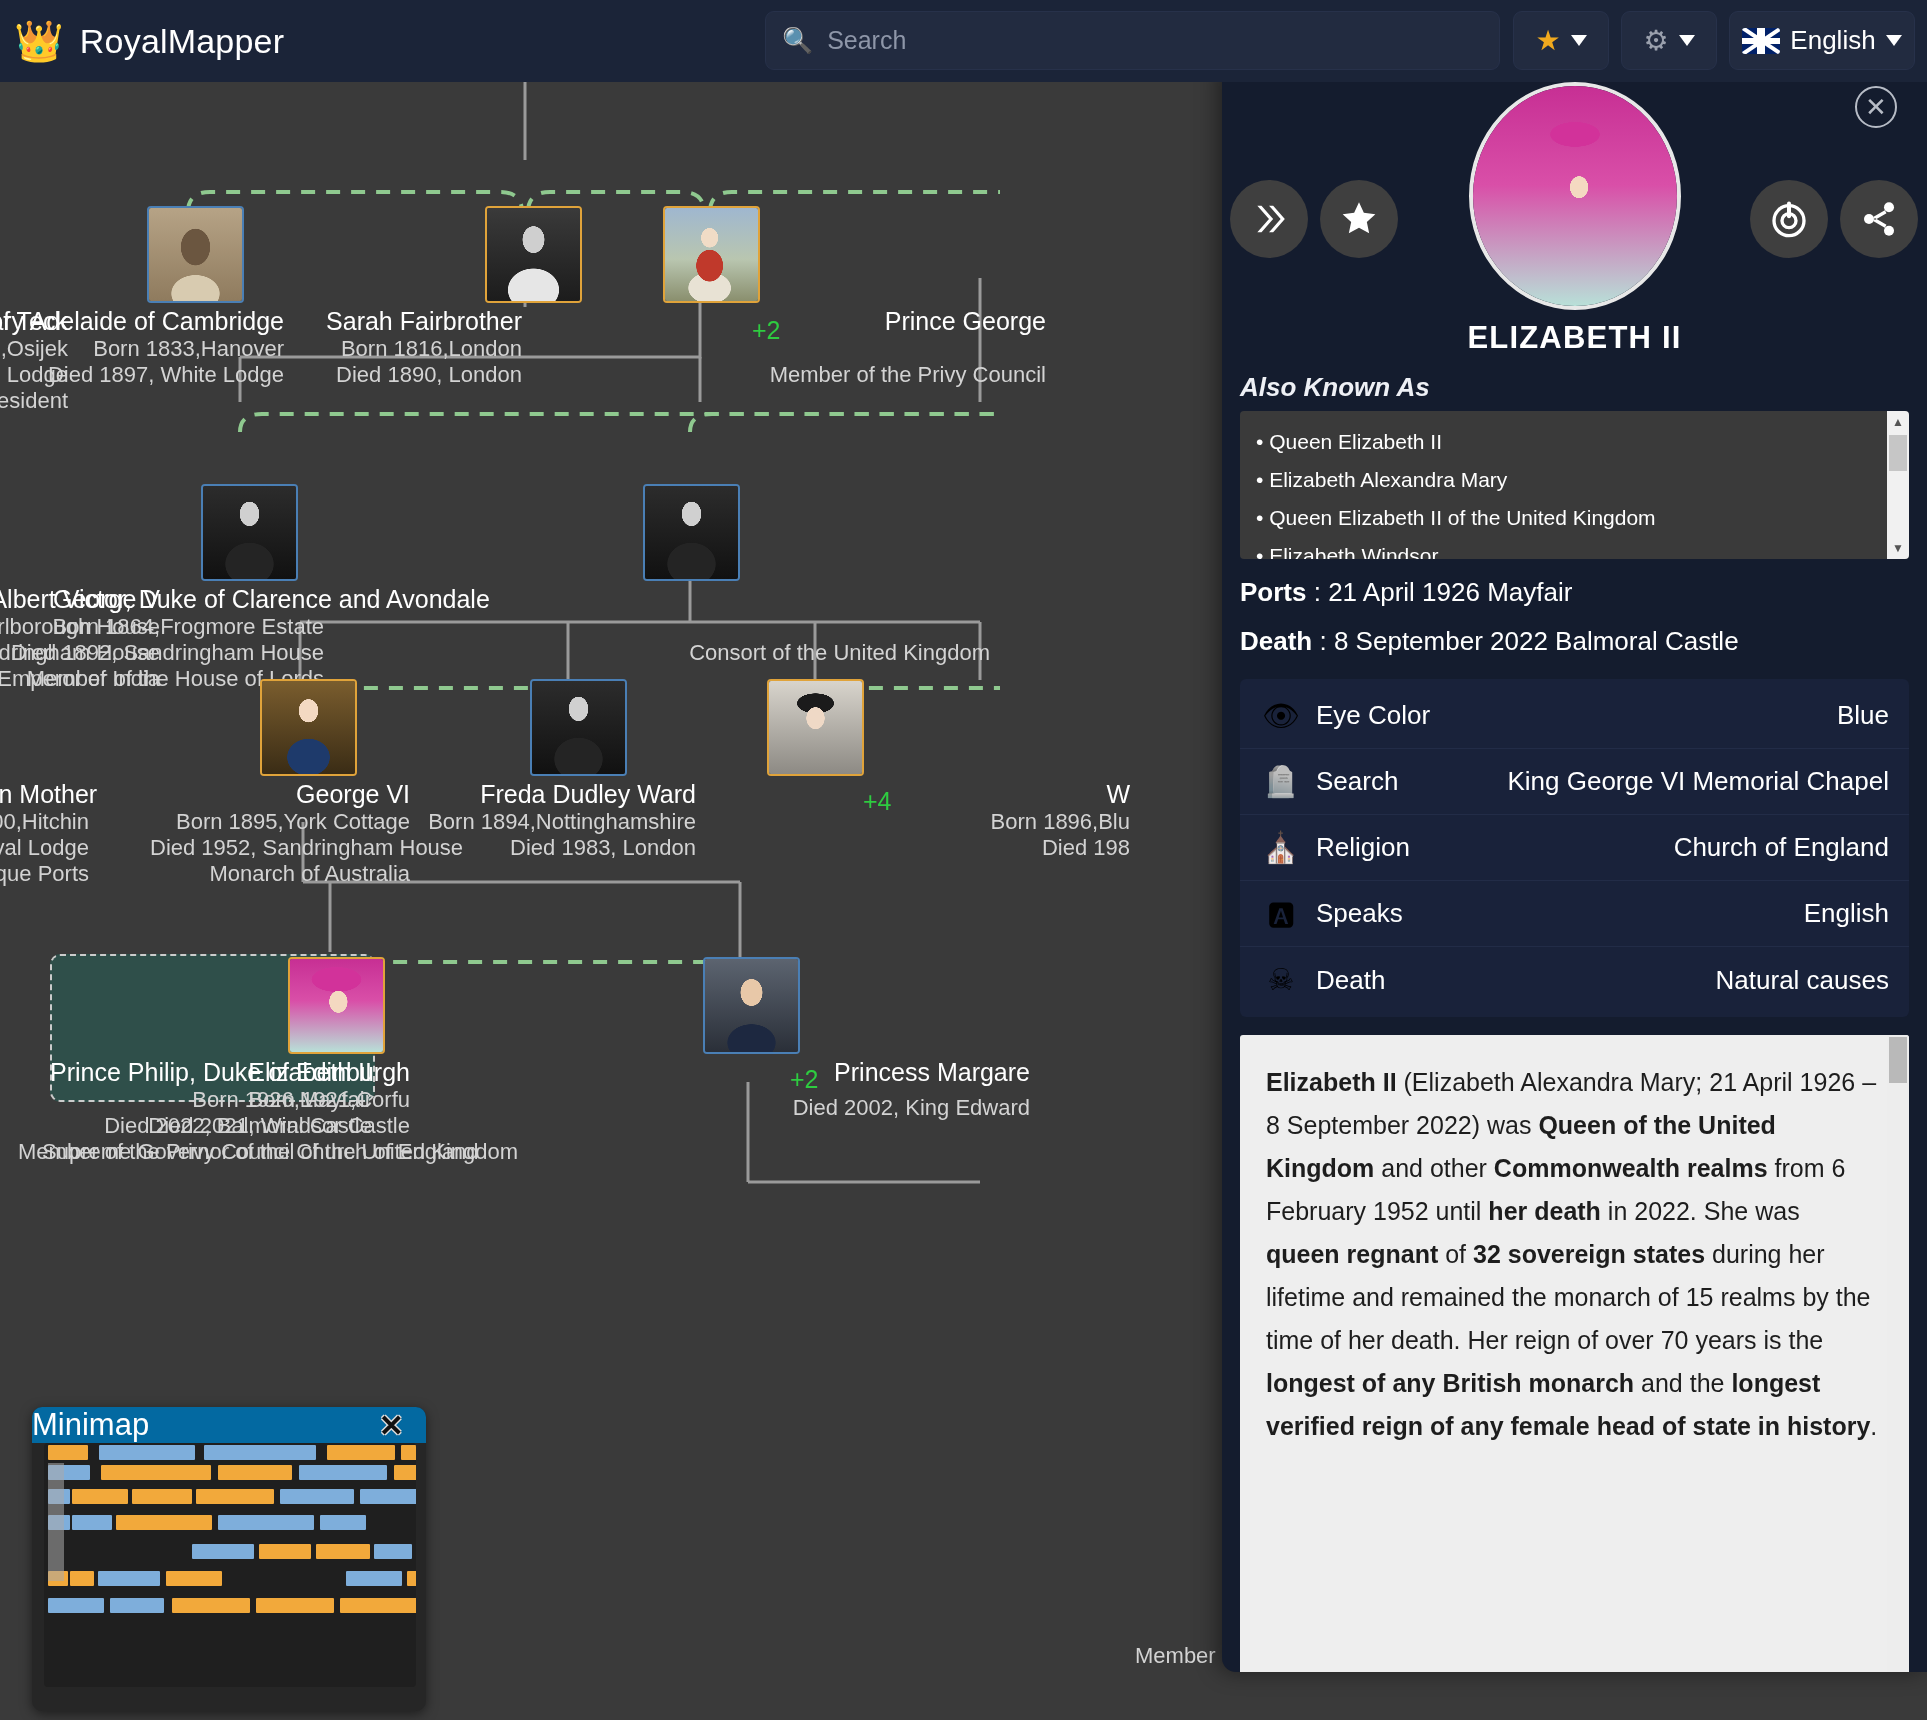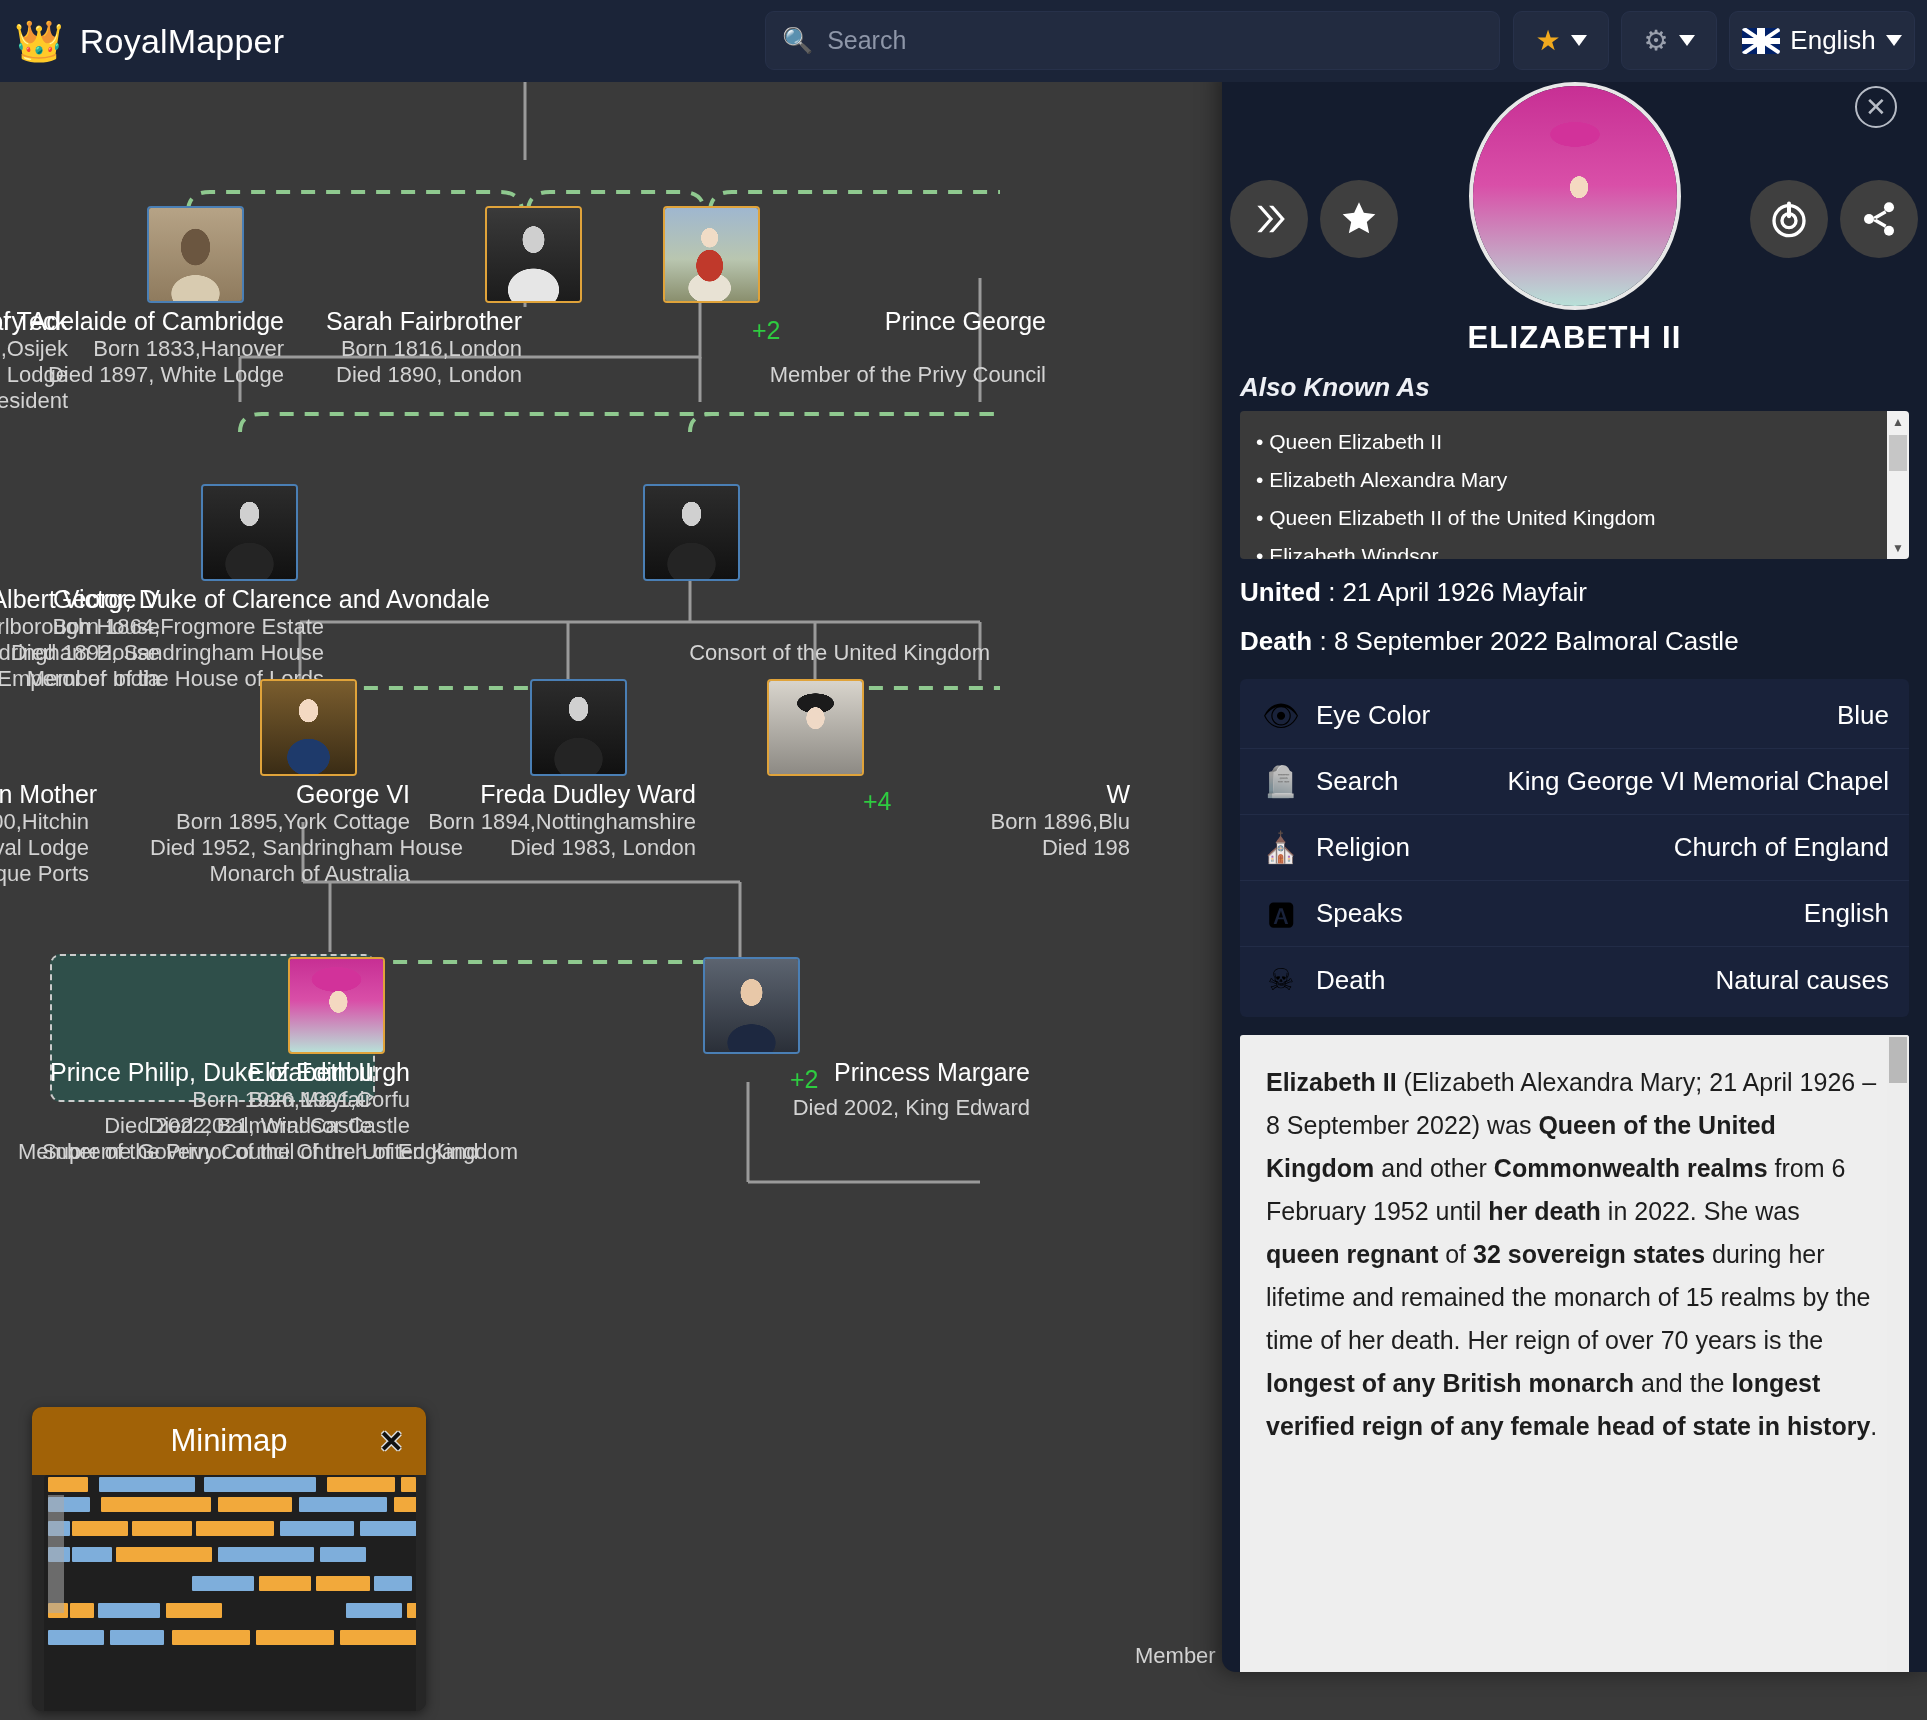--- a/index.html
+++ b/index.html
@@ -131,22 +131,22 @@
       linear-gradient(to bottom, #5c6470, #2a2f38);
   }
 
   
   #minimap {
     position: absolute; left: 32px; top: 1407px; width: 394px; height: 304px;
     background: #262626; border-radius: 10px; overflow: hidden; z-index: 40;
     box-shadow: 0 3px 12px rgba(0,0,0,.5);
   }
   #mm-head {
-    height: 68px; background: #a16207; display: flex; align-items: center;
-    justify-content: center; position: relative;
+    height: 36px; background: #0369a1; display: flex; align-items: center;
+    position: relative;
   }
   #mm-title { color: #fff; font-size: 31px; }
   #mm-close {
     position: absolute; right: 22px; top: 50%; transform: translateY(-50%);
     color: #111; font-size: 30px; font-weight: bold; cursor: pointer;
     text-shadow: -1px -1px 0 #ddd, 1px -1px 0 #ddd, -1px 1px 0 #ddd, 1px 1px 0 #ddd;
   }
   #mm-body { position: relative; height: 252px; background: #262626; padding: 4px; }
   #mm-inner { position: absolute; left: 12px; top: 0px; right: 10px; bottom: 8px;
               background: #1f1f1f; border-radius: 4px; overflow: hidden; }
@@ -554,21 +554,21 @@
 
       </ul>
       <div class="vscroll">
         <div class="up">▲</div>
         <div class="thumbv" style="top:24px; height:36px;"></div>
         <div class="dn">▼</div>
       </div>
     </div>
 
     <div class="kv">
-      <b>United</b>
+      <b>Ports</b>
       <span> : </span>
       <span>21 April 1926 Mayfair</span>
     </div>
     <div class="kv">
       <b>Death</b>
       <span> : </span>
       <span>8 September 2022 Balmoral Castle</span>
     </div>
 
     <div id="attrs">

